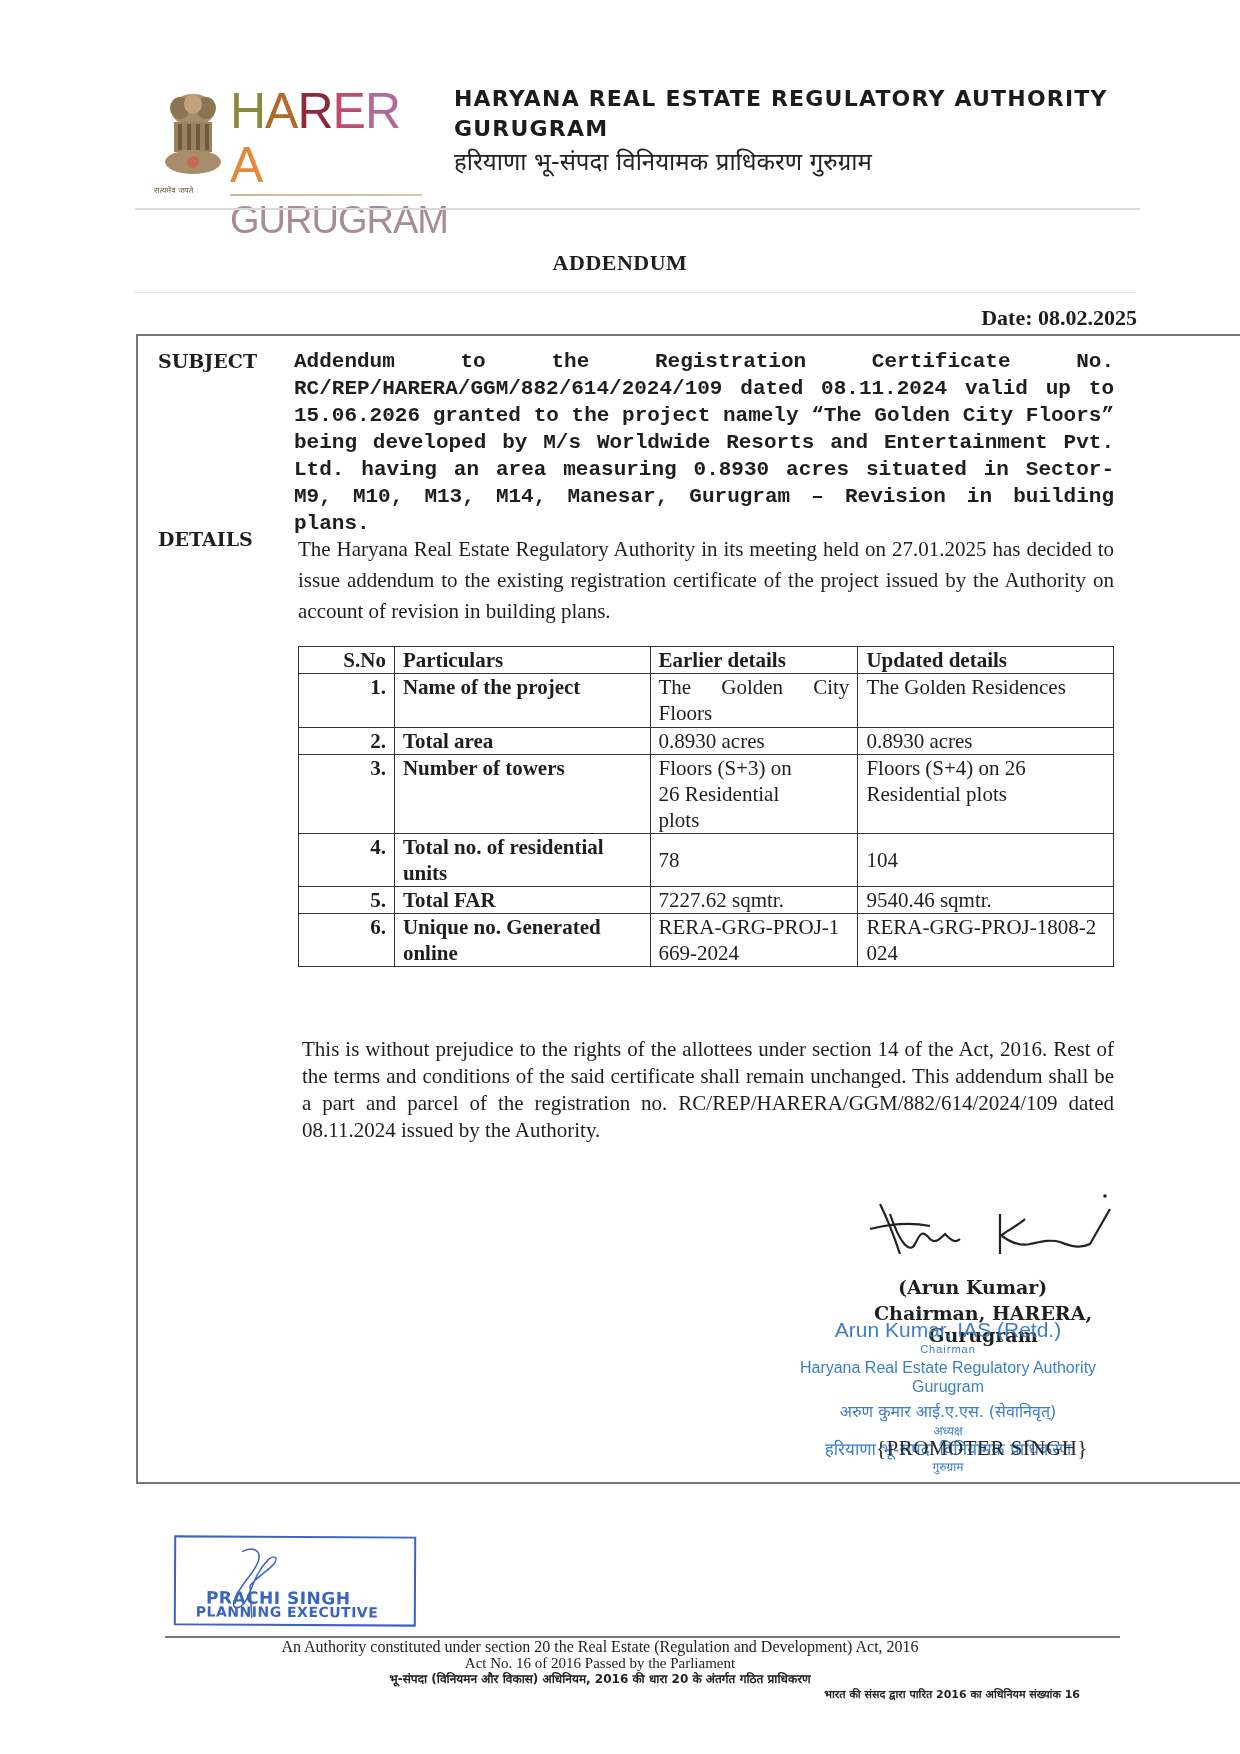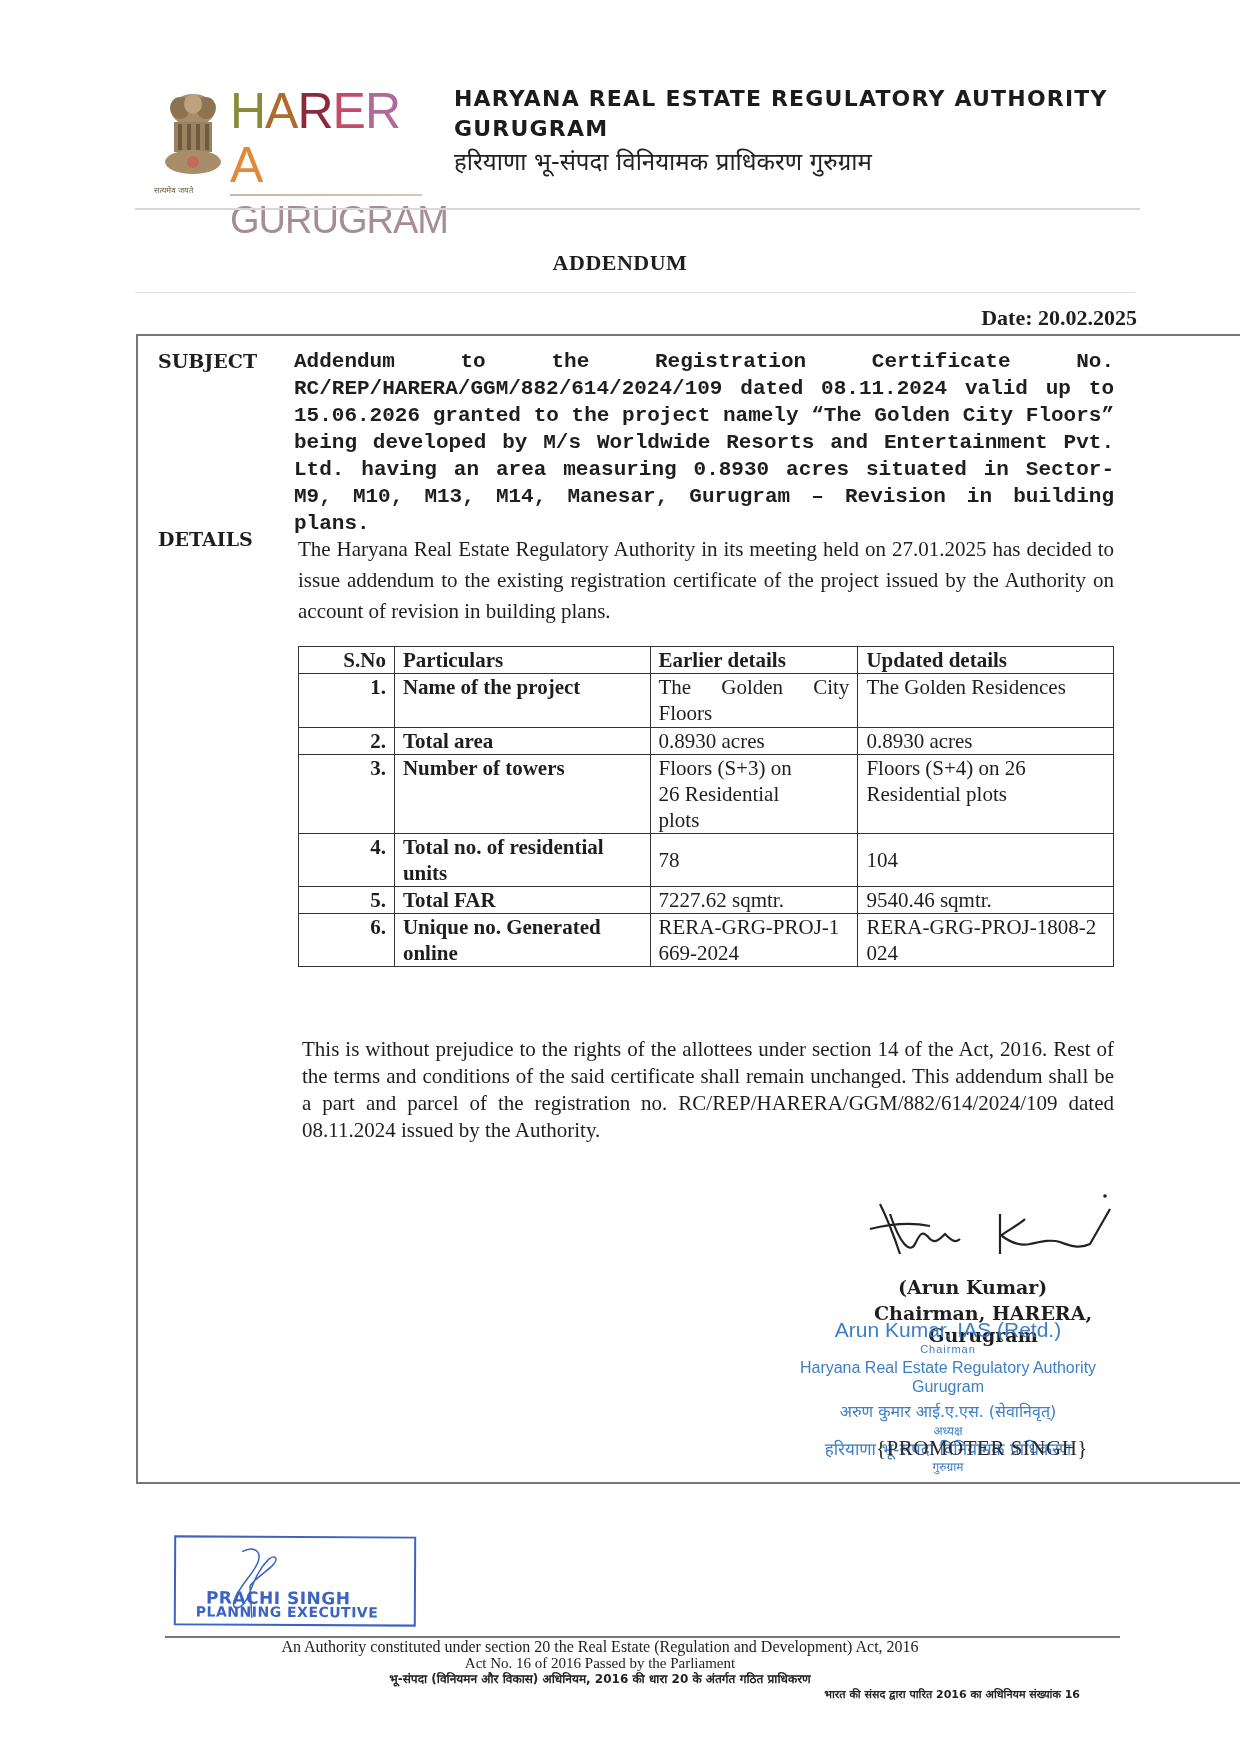--- a/index.html
+++ b/index.html
@@ -102,21 +102,21 @@
   <div class="org-title">
     <div class="org-title-en">HARYANA REAL ESTATE REGULATORY AUTHORITY</div>
     <div class="org-title-en">GURUGRAM</div>
     <div class="org-title-hi">हरियाणा भू-संपदा विनियामक प्राधिकरण गुरुग्राम</div>
   </div>
 </div>
 <div class="header-rule"></div>
 
 <div class="doc-heading">ADDENDUM</div>
 <div class="heading-rule"></div>
-<div class="date">Date: 20.02.2025</div>
+<div class="date">Date: 08.02.2025</div>
 
 <div class="main-box">
   <div class="label" style="top:14px;">SUBJECT</div>
   <div class="subject-text">Addendum to the Registration Certificate No. RC/REP/HARERA/GGM/882/614/2024/109 dated 08.11.2024 valid up to 15.06.2026 granted to the project namely “The Golden City Floors” being developed by M/s Worldwide Resorts and Entertainment Pvt. Ltd. having an area measuring 0.8930 acres situated in Sector- M9, M10, M13, M14, Manesar, Gurugram – Revision in building plans.</div>
 
   <div class="label" style="top:192px;">DETAILS</div>
   <div class="details-text">The Haryana Real Estate Regulatory Authority in its meeting held on 27.01.2025 has decided to issue addendum to the existing registration certificate of the project issued by the Authority on account of revision in building plans.</div>
 
   <div class="table-wrap">
     <table>

